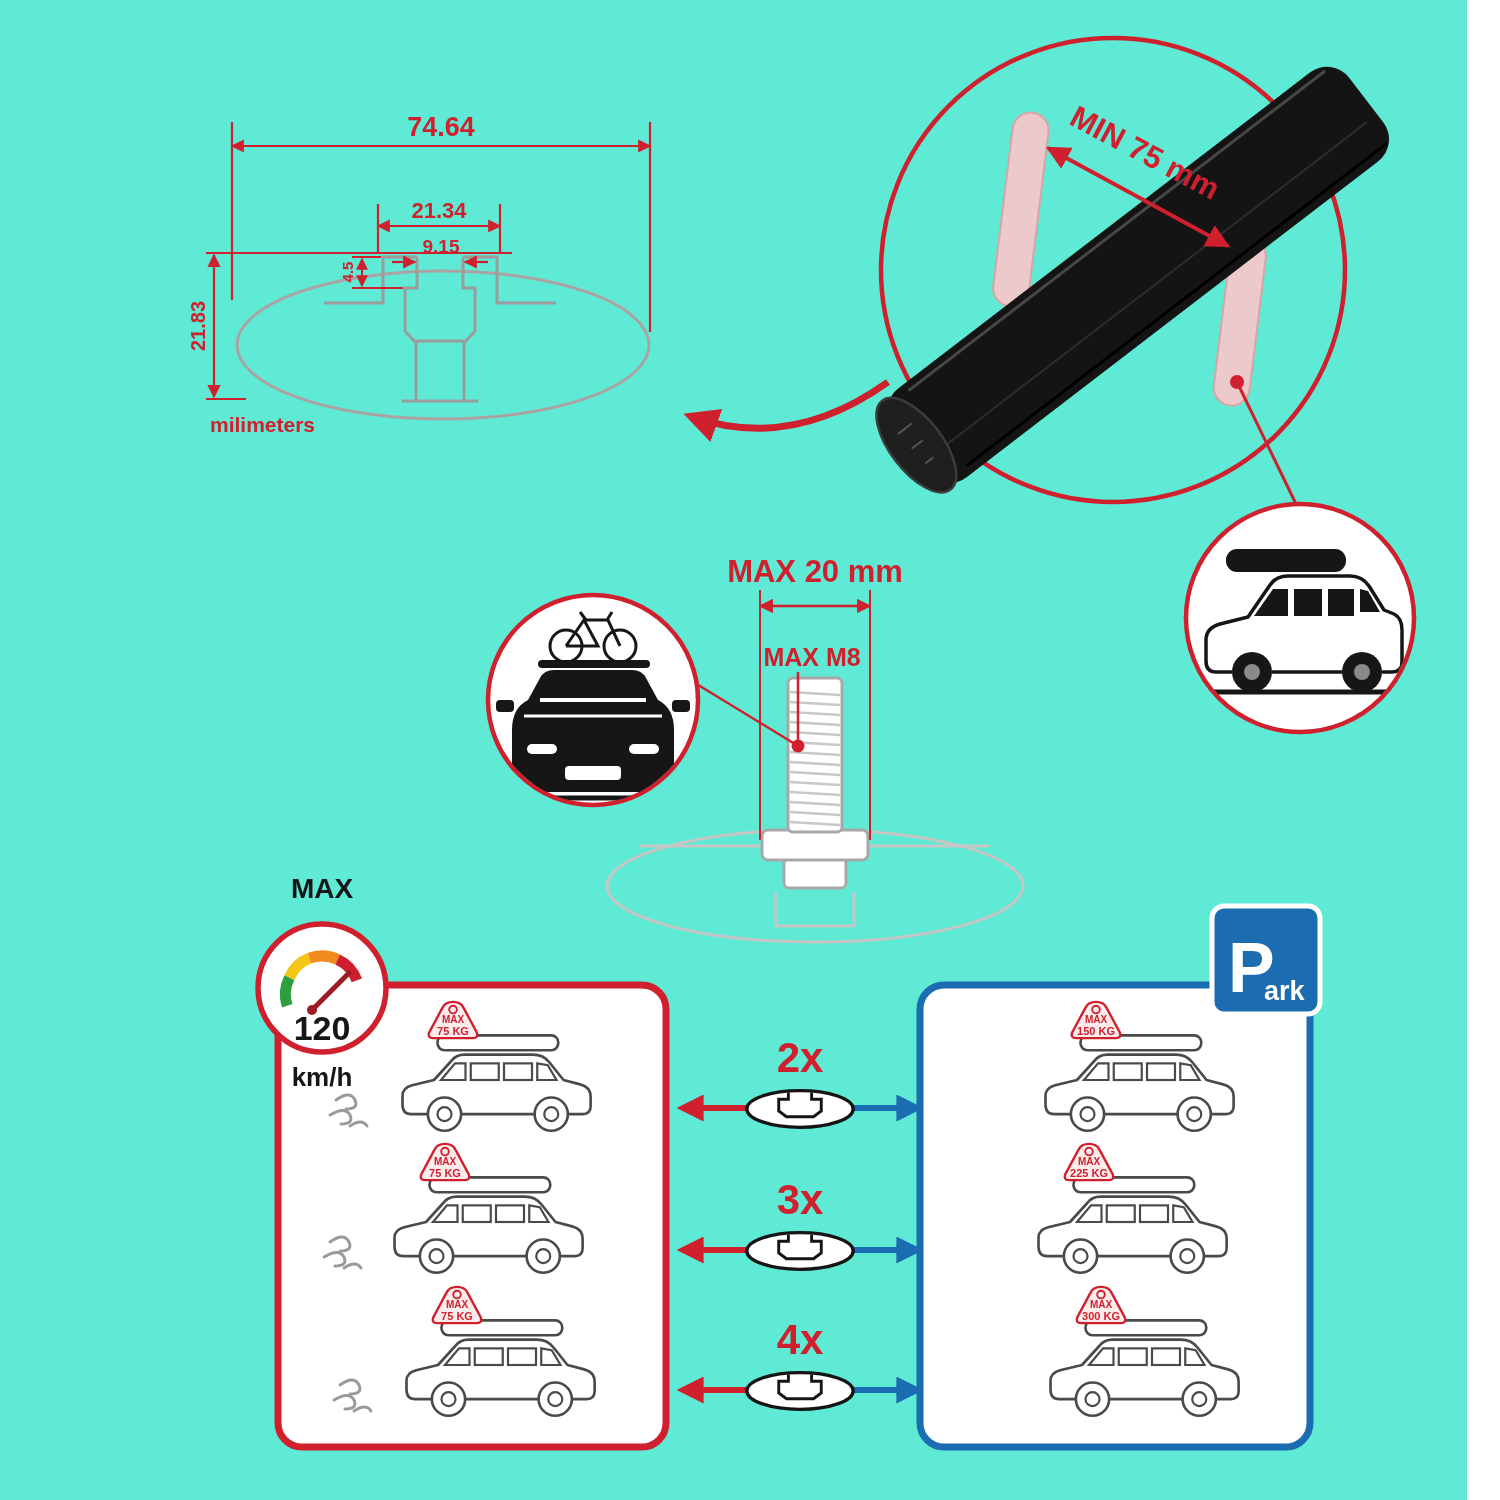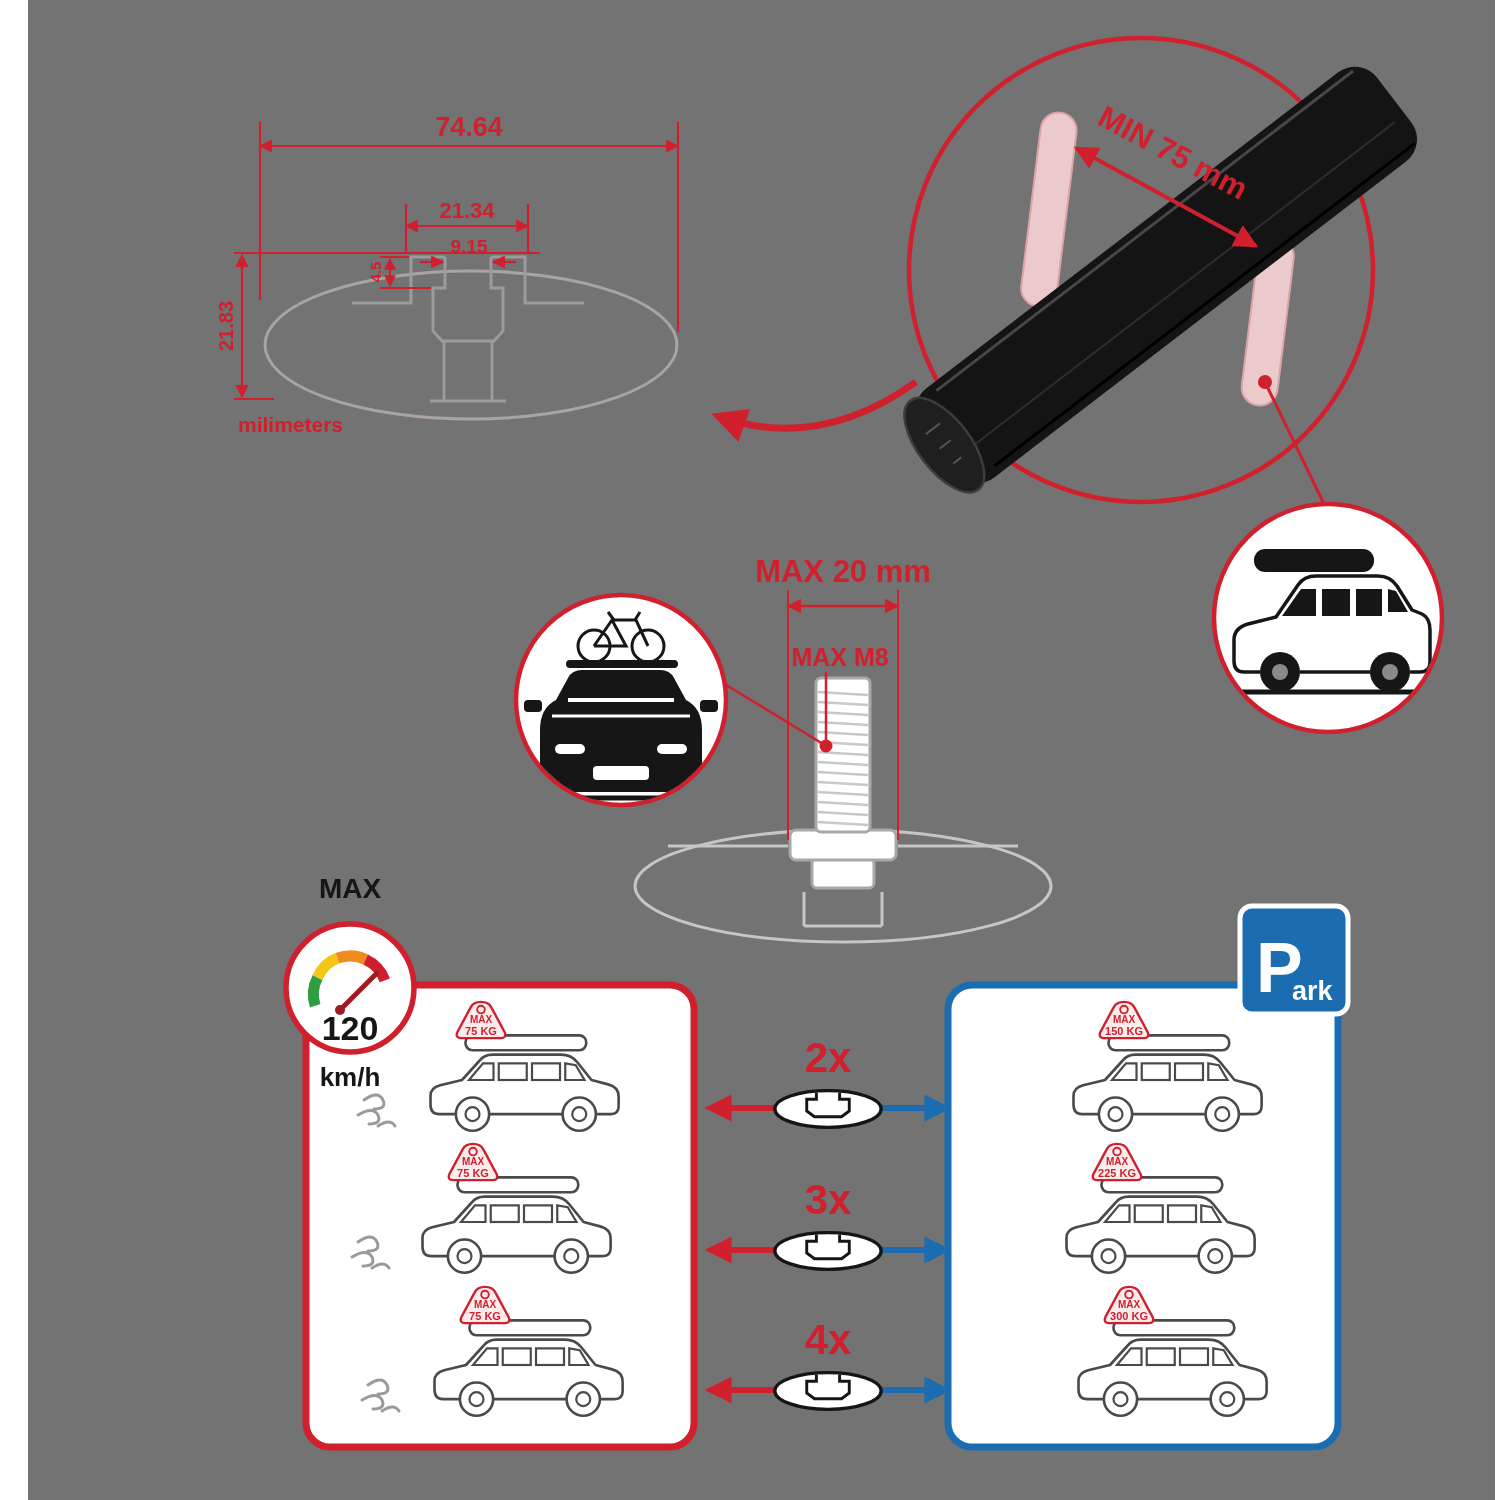--- a/index.html
+++ b/index.html
@@ -1,16 +1,16 @@
 <!DOCTYPE html>
 <html><head>
 <meta charset="utf-8">
 <style>
   html,body{margin:0;padding:0;background:#fff;}
-  .canvas{position:relative;width:1467px;height:1500px;background:#737373;overflow:hidden;margin-left:28px;}
+  .canvas{position:relative;width:1467px;height:1500px;background:#5eead4;overflow:hidden;}
   svg{position:absolute;left:0;top:0;}
   text{font-family:"Liberation Sans",sans-serif;font-weight:bold;}
   .tc{text-anchor:middle;}
   .red{fill:#d0202e;}
   .dk{fill:#161616;}
   .wh{fill:#ffffff;}
 </style>
 </head>
 <body>
 

